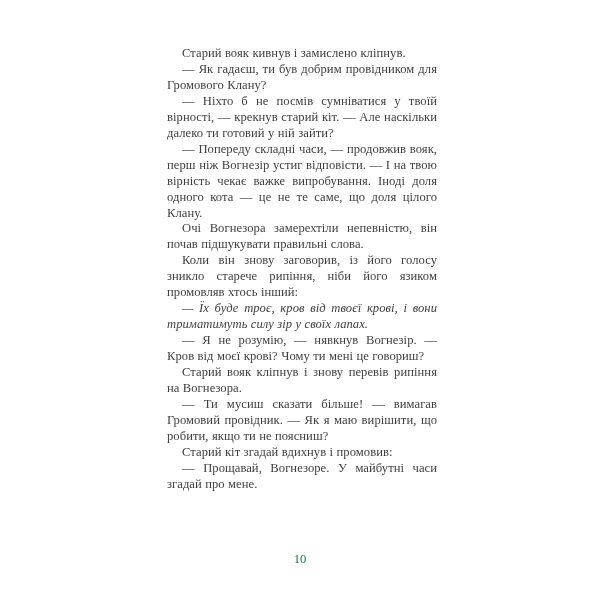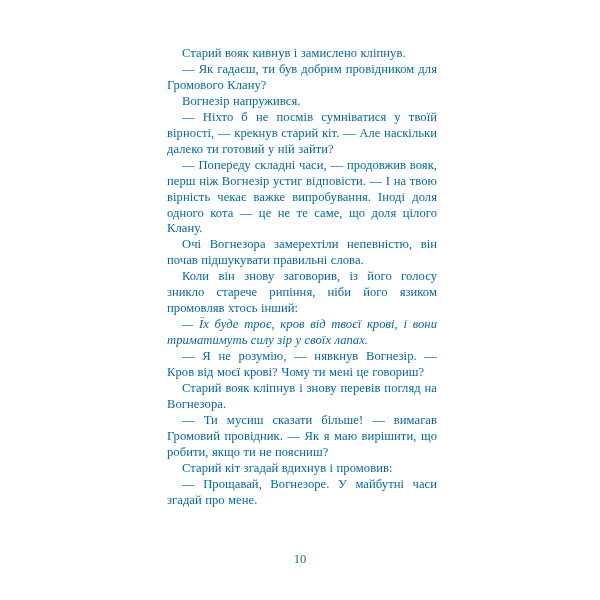--- a/index.html
+++ b/index.html
@@ -28,21 +28,21 @@
     width: 270px;
   }
 
   .para {
     margin: 0;
     text-align: justify;
     text-justify: inter-word;
     text-indent: 15px;
     font-size: 12.6px;
     line-height: 15.95px;
-    color: #0369a1;
+    color: #404040;
     letter-spacing: 0.05px;
     word-spacing: 0.2px;
     -webkit-font-smoothing: antialiased;
   }
 
   .para.italic {
     font-style: italic;
   }
 
   #page-number {
@@ -56,26 +56,25 @@
     font-family: "Liberation Serif", "DejaVu Serif", serif;
   }
 </style>
 </head>
 <body>
 
 <div id="page">
   <div id="text-block">
       <p class="para">Старий вояк кивнув і замислено кліпнув.</p>
       <p class="para">— Як гадаєш, ти був добрим провідником для Громового Клану?</p>
-      <p class="para">Вогнезір напружився.</p>
       <p class="para">— Ніхто б не посмів сумніватися у твоїй вірності, — крекнув старий кіт. — Але наскільки далеко ти готовий у ній зайти?</p>
       <p class="para">— Попереду складні часи, — продовжив вояк, перш ніж Вогнезір устиг відповісти. — І на твою вірність чекає важке випробування. Іноді доля одного кота — це не те саме, що доля цілого Клану.</p>
       <p class="para">Очі Вогнезора замерехтіли непевністю, він почав підшукувати правильні слова.</p>
       <p class="para">Коли він знову заговорив, із його голосу зникло старече рипіння, ніби його язиком промовляв хтось інший:</p>
       <p class="para italic">— Їх буде троє, кров від твоєї крові, і вони триматимуть силу зір у своїх лапах.</p>
       <p class="para">— Я не розумію, — нявкнув Вогнезір. — Кров від моєї крові? Чому ти мені це говориш?</p>
-      <p class="para">Старий вояк кліпнув і знову перевів погляд на Вогнезора.</p>
+      <p class="para">Старий вояк кліпнув і знову перевів рипіння на Вогнезора.</p>
       <p class="para">— Ти мусиш сказати більше! — вимагав Громовий провідник. — Як я маю вирішити, що робити, якщо ти не поясниш?</p>
       <p class="para">Старий кіт згадай вдихнув і промовив:</p>
       <p class="para">— Прощавай, Вогнезоре. У майбутні часи згадай про мене.</p>
     </div>
   <div id="page-number">10</div>
 </div>
 
 </body></html>

